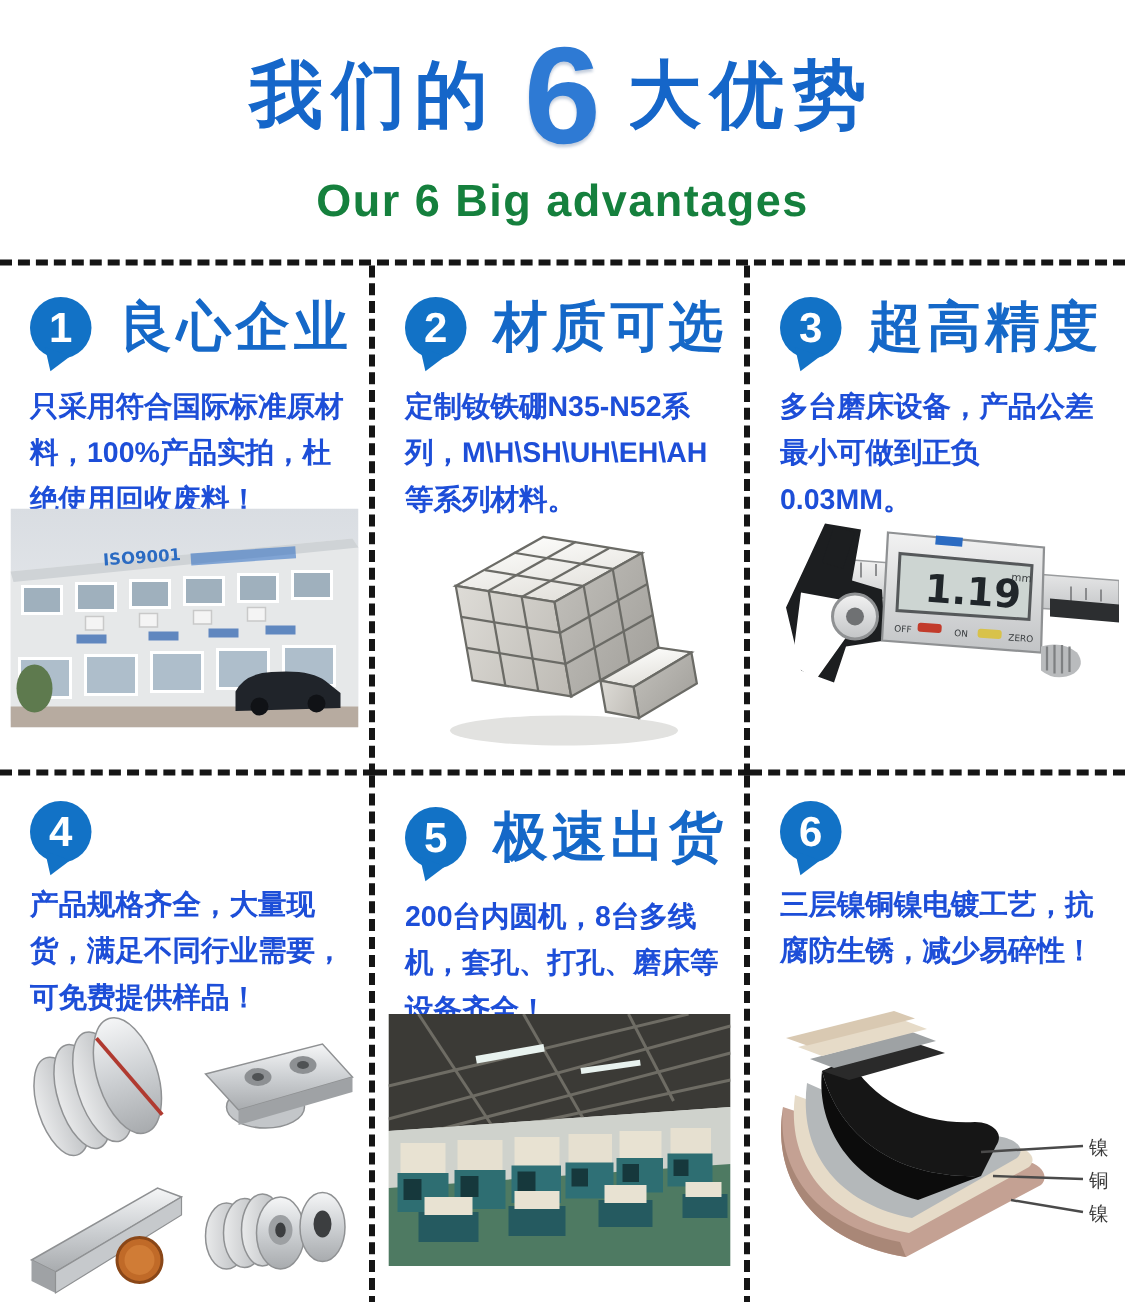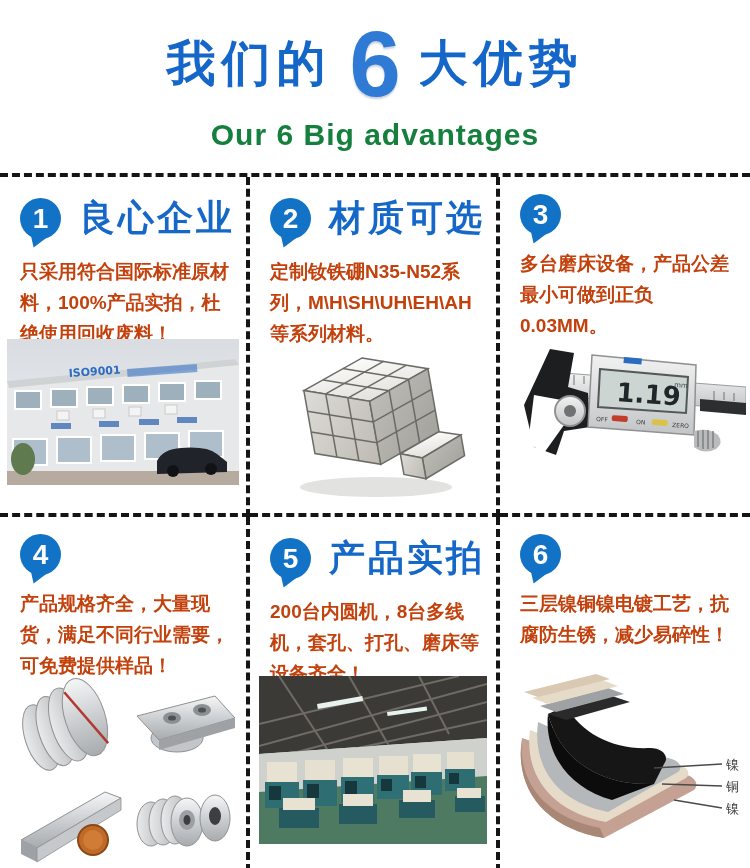--- a/index.html
+++ b/index.html
@@ -38,21 +38,21 @@
     display:flex;align-items:center;justify-content:center;
     position:relative;flex:0 0 auto;
   }
   .badge::after{
     content:"";position:absolute;bottom:-9px;left:7px;
     border-left:9px solid transparent;border-right:9px solid transparent;
     border-top:14px solid #1272c6;transform:rotate(20deg);
   }
   .cell-title{font-size:36px;font-weight:800;color:#1568c8;margin-left:18px;letter-spacing:3px;}
   .cell-desc{
-    font-size:19px;line-height:1.62;color:#c2410c;font-weight:700;
+    font-size:19px;line-height:1.62;color:#1d4ed8;font-weight:700;
     padding:14px 12px 0 20px;margin:0;text-align:left;
   }
   .cell-img{position:absolute;left:0;right:0;bottom:0;display:flex;justify-content:center;}
   svg text{font-family:"DejaVu Sans",sans-serif;}
 </style>
 </head>
 <body>
 
 <div class="header">
   <div class="title-row">
@@ -184,20 +184,21 @@
         </g>
       </svg>
     </div>
   </div>
 
   <div class="cell h-div">
     <div class="cell-head">
       <div class="badge">
           <span>3</span>
         </div>
+      <div class="cell-title">超高精度</div>
     </div>
     <p class="cell-desc">多台磨床设备，产品公差最小可做到正负0.03MM。</p>
     <div class="cell-img" style="bottom:20px;">
       <svg width="242" height="158" viewBox="0 0 242 158">
         <defs>
           <linearGradient id="steel" x1="0" y1="0" x2="0" y2="1">
             <stop offset="0" stop-color="#f2f2f2"></stop>
               <stop offset="1" stop-color="#c2c4c6"></stop>
           </linearGradient>
         </defs>
@@ -308,21 +309,21 @@
         </g>
       </svg>
     </div>
   </div>
 
   <div class="cell v-div">
     <div class="cell-head">
       <div class="badge">
           <span>5</span>
         </div>
-      <div class="cell-title">产品实拍</div>
+      <div class="cell-title">极速出货</div>
     </div>
     <p class="cell-desc">200台内圆机，8台多线机，套孔、打孔、磨床等设备齐全！</p>
     <div class="cell-img" style="bottom:28px;">
       <svg width="228" height="168" viewBox="0 0 228 168">
         <rect x="0" y="0" width="228" height="168" fill="#d8dad6"></rect>
 
         <polygon points="0,0 228,0 228,62 0,78" fill="#3b3a36"></polygon>
         <g stroke="#6e6c64" stroke-width="2">
           <line x1="0" y1="70" x2="228" y2="8"></line>
             <line x1="0" y1="48" x2="200" y2="0"></line>

